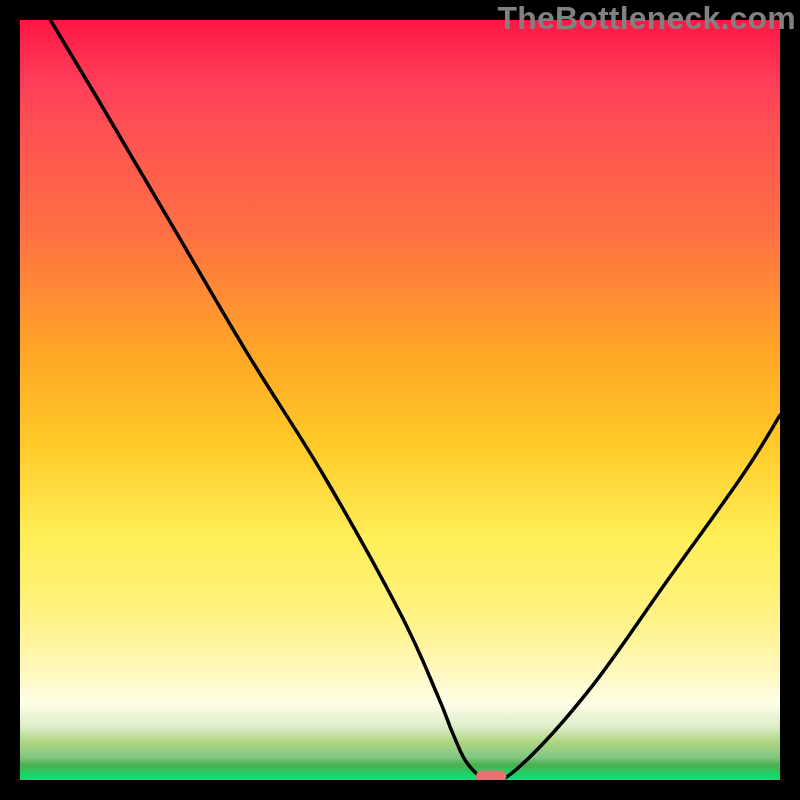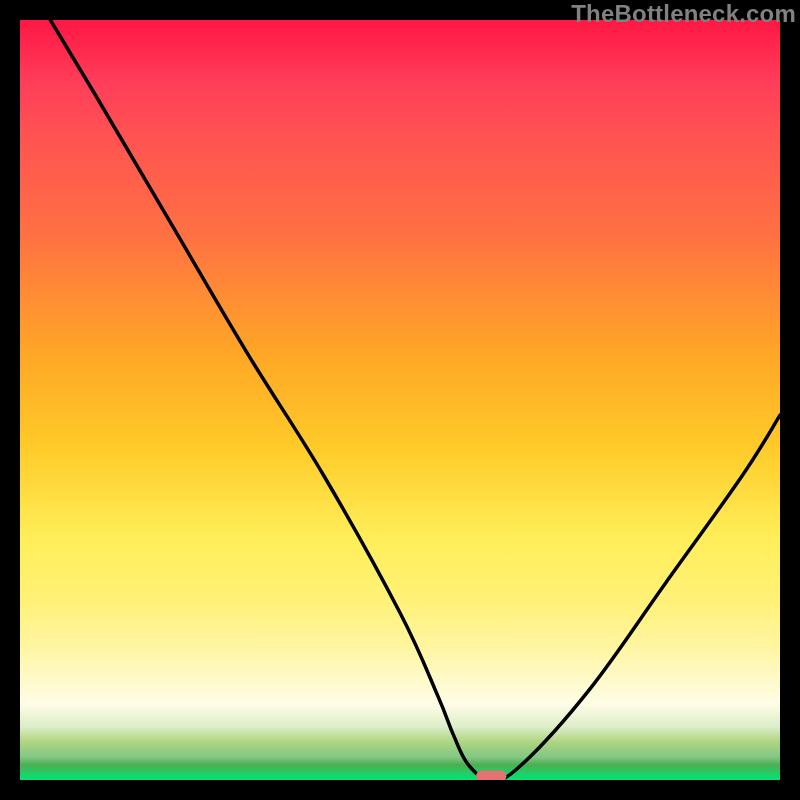--- a/index.html
+++ b/index.html
@@ -55,21 +55,21 @@
     left: 0;
     top: 0;
     width: 760px;
     height: 760px;
     pointer-events: none;
   }
   .watermark {
     position: absolute;
     top: 0px;
     right: 4px;
-    font-size: 24px;
+    font-size: 32px;
     font-weight: 620;
     color: #818181;
     letter-spacing: 0.2px;
   }
 </style>
 </head>
 <body>
 
 <div class="frame">
   <div class="plot">

